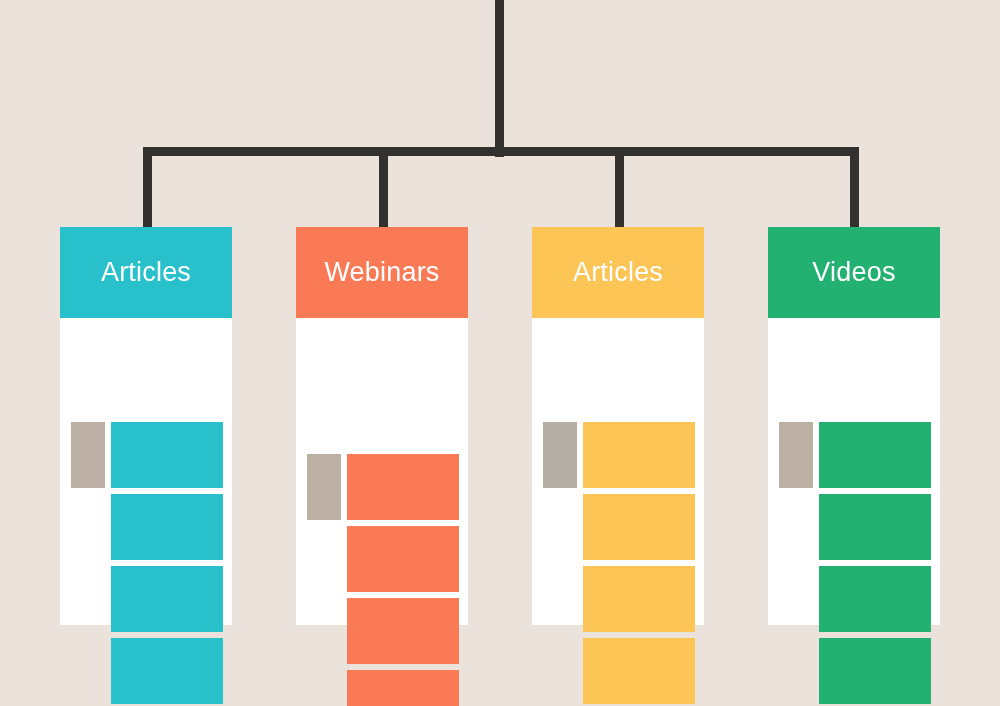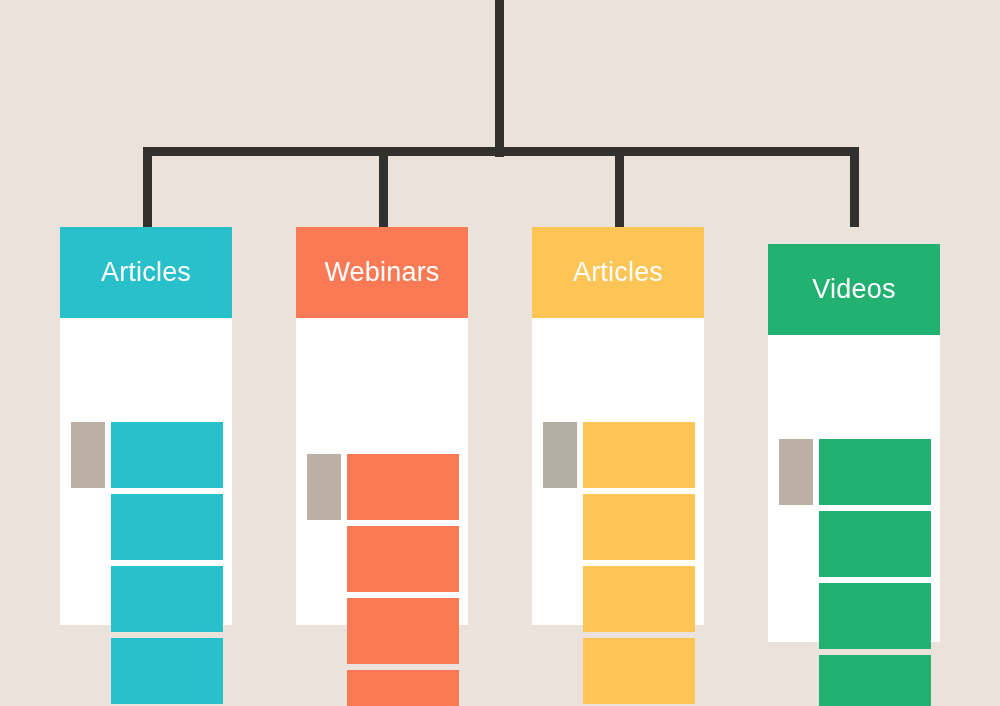--- a/index.html
+++ b/index.html
@@ -58,21 +58,21 @@
     top: 227px;
     width: 172px;
     height: 398px;
     background: #ffffff;
     display: flex;
     flex-direction: column;
   }
   .card.c0 { left: 60px; }
   .card.c1 { left: 296px; gap: 32px; }
   .card.c2 { left: 532px; }
-  .card.c3 { left: 768px; margin-top: 17px; }
+  .card.c3 { left: 768px; }
 
   .card-header {
     height: 91px;
     flex: 0 0 91px;
     display: flex;
     align-items: center;
     justify-content: center;
     color: #ffffff;
     font-size: 27px;
     font-weight: 400;

